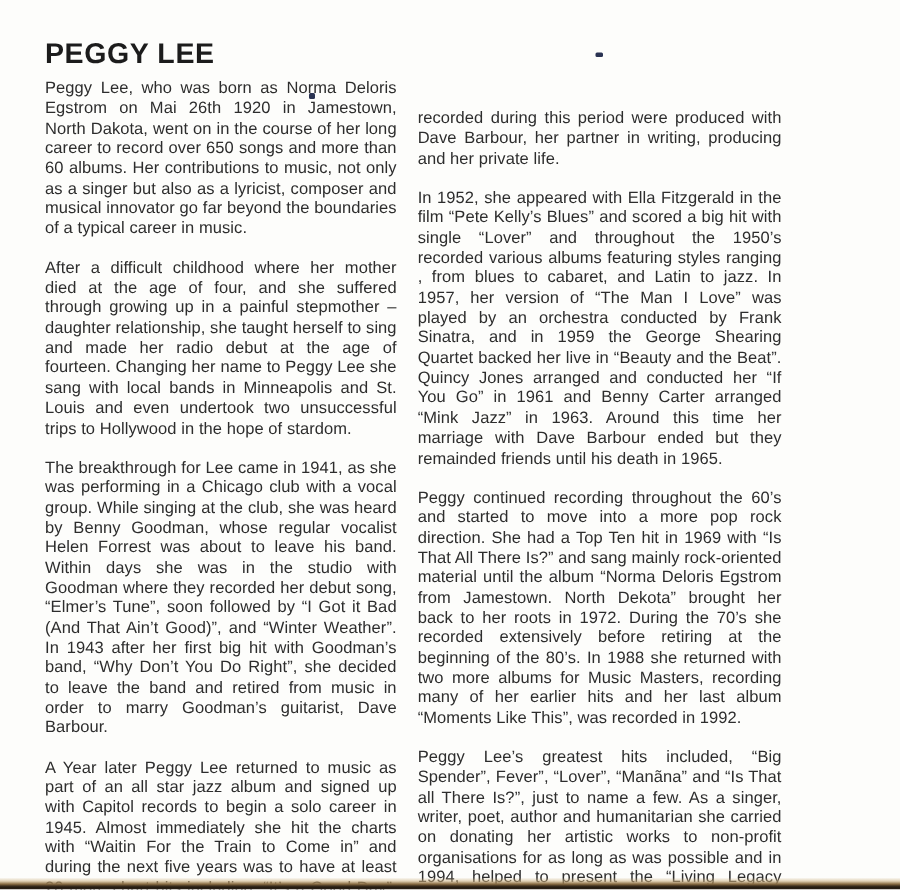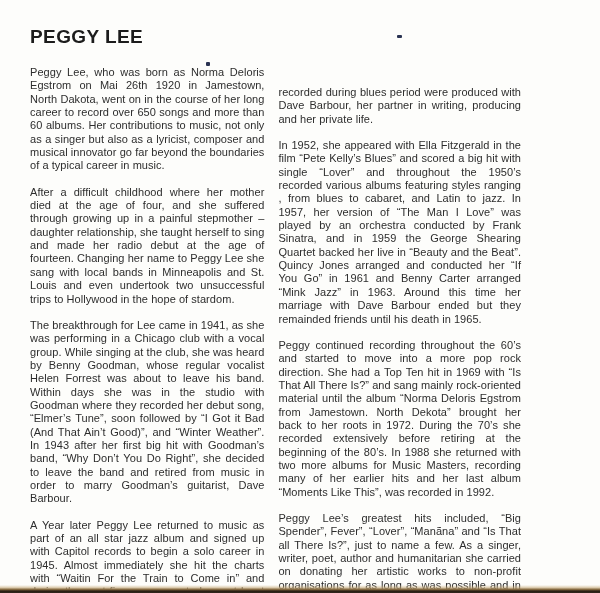--- a/index.html
+++ b/index.html
@@ -38,21 +38,21 @@
   .col-right { width: 268px; padding-top: 20px; }
   h1.doc-title {
     font-size: 19px;
     font-weight: bold;
     letter-spacing: 0.4px;
     color: #1c1c1c;
     margin: 0 0 7px 0;
     line-height: 1;
   }
   p.bio-par {
-    margin: 13px 0 13px 0;
+    margin: 0 0 13px 0;
   }
   p.bio-par:last-child { margin-bottom: 0; }
   .bottom-edge {
     position: absolute;
     left: 0; bottom: 0;
     width: 600px;
     height: 8px;
     background: linear-gradient(to bottom,
       rgba(255,255,255,0) 0%,
       rgba(201,173,124,0.55) 30%,
@@ -77,21 +77,21 @@
 
   <div class="columns">
     <div class="col col-left">
       <p class="bio-par">Peggy Lee, who was born as Norma Deloris Egstrom on Mai 26th 1920 in Jamestown, North Dakota, went on in the course of her long career to record over 650 songs and more than 60 albums. Her contributions to music, not only as a singer but also as a lyricist, composer and musical innovator go far beyond the boundaries of a typical career in music.</p>
       <p class="bio-par">After a difficult childhood where her mother died at the age of four, and she suffered through growing up in a painful stepmother – daughter relationship, she taught herself to sing and made her radio debut at the age of fourteen. Changing her name to Peggy Lee she sang with local bands in Minneapolis and St. Louis and even undertook two unsuccessful trips to Hollywood in the hope of stardom.</p>
       <p class="bio-par">The breakthrough for Lee came in 1941, as she was performing in a Chicago club with a vocal group. While singing at the club, she was heard by Benny Goodman, whose regular vocalist  Helen Forrest was about to leave his band. Within days she was in the studio with Goodman where they recorded her debut song, “Elmer’s Tune”, soon followed by “I Got it Bad (And That Ain’t Good)”, and “Winter Weather”. In 1943 after her first big hit with Goodman’s band, “Why Don’t You Do Right”, she decided to leave the band and retired from music in order to marry Goodman’s guitarist, Dave Barbour.</p>
       <p class="bio-par">A Year later Peggy Lee returned to music as part of an all star jazz album and signed up with Capitol records to begin a solo career in 1945. Almost immediately she hit the charts with “Waitin For the Train to Come in” and during the next five years was to have at least 20 more chart hits including, “It’s a Good Day”, Manãna” (Is Soon Enough for Me), (the biggest hit of 1948!) and “I Don’t Know Enough About You”. Most of the songs</p>
     </div>
 
     <div class="col col-right">
-      <p class="bio-par">recorded during blues period were produced with Dave Barbour, her partner in writing, producing and her private life.</p>
+      <p class="bio-par">recorded during this period were produced with Dave Barbour, her partner in writing, producing and her private life.</p>
       <p class="bio-par">In 1952, she appeared with Ella Fitzgerald in the film “Pete Kelly’s Blues” and scored a big hit with single “Lover” and throughout the 1950’s recorded various albums featuring styles ranging , from blues to cabaret, and Latin to jazz. In 1957, her version of “The Man I Love” was played by an orchestra conducted by Frank Sinatra, and in 1959 the George Shearing Quartet backed her live in “Beauty and the Beat”. Quincy Jones arranged and conducted her “If You Go” in 1961 and Benny Carter arranged “Mink Jazz” in 1963. Around this time her marriage with Dave Barbour ended but they remainded friends until his death in 1965.</p>
       <p class="bio-par">Peggy continued recording throughout the 60’s and started to move into a more pop rock direction. She had a Top Ten hit in 1969 with “Is That All There Is?” and sang mainly rock-oriented material until the album “Norma Deloris Egstrom from Jamestown. North Dekota” brought her back to her roots in 1972. During the 70’s she recorded extensively before retiring at the beginning of the 80’s. In 1988 she returned with two more albums for Music Masters, recording many of her earlier hits and her last album “Moments Like This”, was recorded in 1992.</p>
       <p class="bio-par">Peggy Lee’s greatest hits included, “Big Spender”, Fever”, “Lover”, “Manãna” and “Is That all There Is?”, just to name a few. As a singer, writer, poet, author and humanitarian she carried on donating her artistic works to non-profit organisations for as long as was possible and in 1994, helped to present the “Living Legacy Award” to Ginger Rogers. She suffered from a stroke in 1998, but remains to all  that knew her music, the star that touched the soul of millions throughout the world.</p>
     </div>
   </div>
 </div>
 
 <div class="ink-speck speck-a"></div>
 <div class="ink-speck speck-b"></div>
 <div class="bottom-edge"></div>

